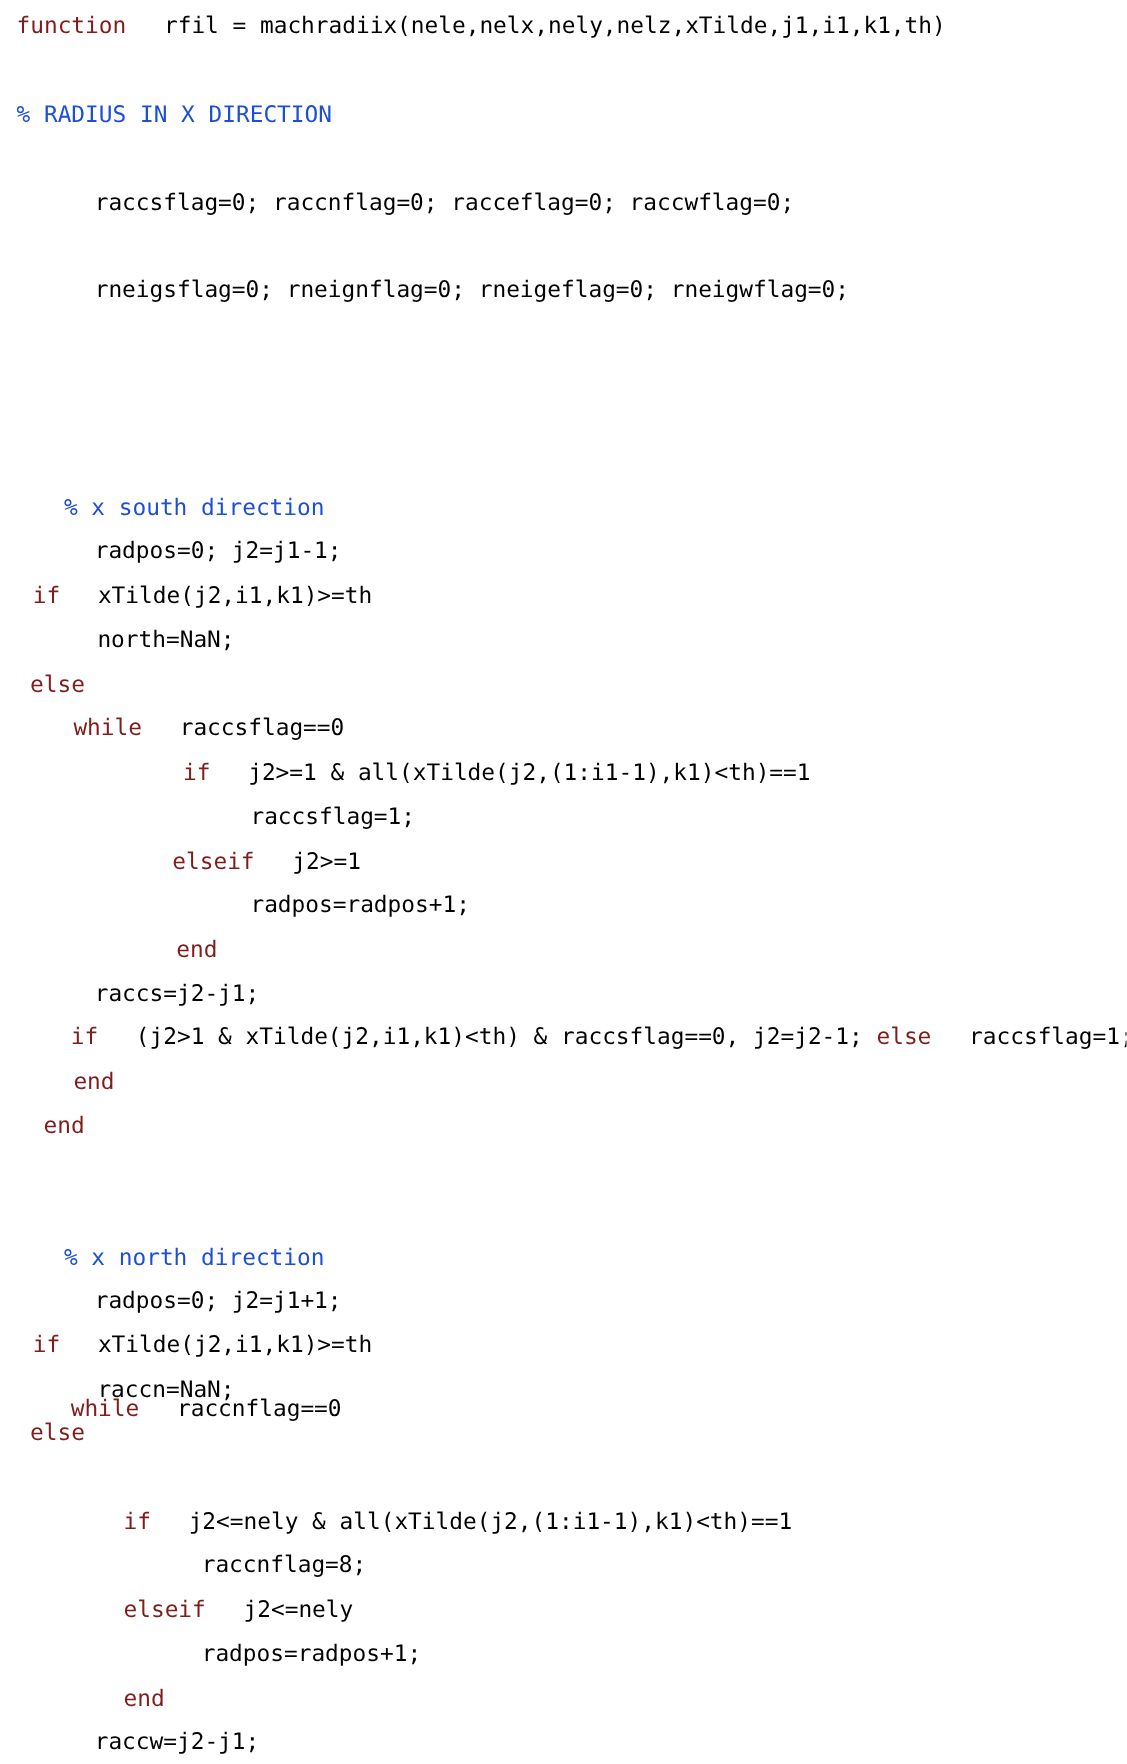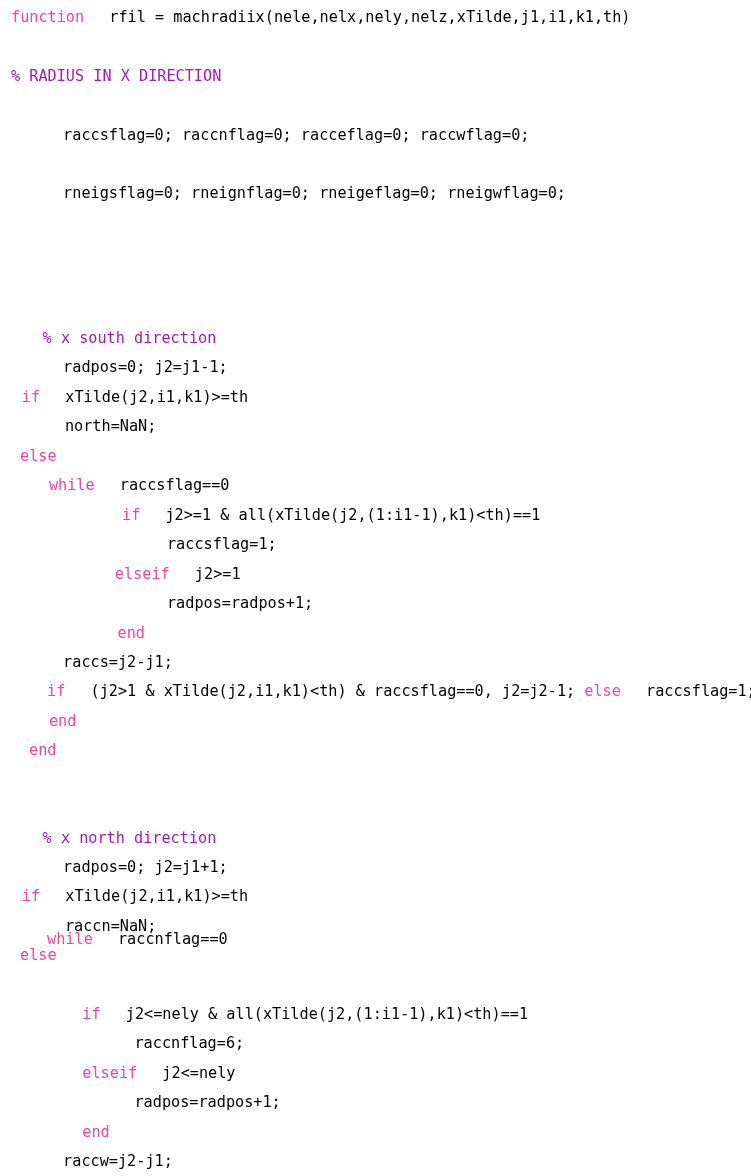--- a/index.html
+++ b/index.html
@@ -31,21 +31,21 @@
     letter-spacing: 0px;
     color: #000000;
   }
   .tok {
     white-space: pre;
   }
   .tok-kw   { color: #0000ff; }
   .tok-com  { color: #108910; }
   .tok-plain{ color: #000000; margin-left: 16px; }
 </style>
-<style>.tok-kw{color:#ec4899;}.tok-com{color:#a21caf;}.tok-plain{color:#000000;}.code-line{font-size:15.2px;}body{background:#ffffff;}</style></head>
+<style>.tok-kw{color:#7f1d1d;}.tok-com{color:#1d4ed8;}.tok-plain{color:#000000;}.code-line{font-size:15.2px;}body{background:#ffffff;}</style></head>
 <body>
 
 <div id="code-listing">
     <div class="code-line" style="top: 8px; left: 11px;"><span class="tok tok-kw">function</span><span class="tok tok-plain"> rfil = machradiix(nele,nelx,nely,nelz,xTilde,j1,i1,k1,th)</span></div>
     <div class="code-line" style="top: 67px; left: 11px;"><span class="tok tok-com">% RADIUS IN X DIRECTION</span></div>
     <div class="code-line" style="top: 126px; left: 47.12px;"><span class="tok tok-plain">raccsflag=0; raccnflag=0; racceflag=0; raccwflag=0;</span></div>
     <div class="code-line" style="top: 184px; left: 47.12px;"><span class="tok tok-plain">rneigsflag=0; rneignflag=0; rneigeflag=0; rneigwflag=0;</span></div>
     <div class="code-line" style="top: 329px; left: 42.605px;"><span class="tok tok-com">% x south direction</span></div>
     <div class="code-line" style="top: 358px; left: 47.12px;"><span class="tok tok-plain">radpos=0; j2=j1-1;</span></div>
     <div class="code-line" style="top: 388px; left: 21.836px;"><span class="tok tok-kw">if</span><span class="tok tok-plain"> xTilde(j2,i1,k1)&gt;=th</span></div>
@@ -61,18 +61,18 @@
     <div class="code-line" style="top: 682px; left: 47.12px;"><span class="tok tok-kw">if</span><span class="tok tok-plain"> (j2&gt;1 &amp; xTilde(j2,i1,k1)&lt;th) &amp; raccsflag==0, j2=j2-1; </span><span class="tok tok-kw">else</span><span class="tok tok-plain"> raccsflag=1; </span><span class="tok tok-kw">end</span></div>
     <div class="code-line" style="top: 712px; left: 48.926px;"><span class="tok tok-kw">end</span></div>
     <div class="code-line" style="top: 741px; left: 29.06px;"><span class="tok tok-kw">end</span></div>
     <div class="code-line" style="top: 829px; left: 42.605px;"><span class="tok tok-com">% x north direction</span></div>
     <div class="code-line" style="top: 858px; left: 47.12px;"><span class="tok tok-plain">radpos=0; j2=j1+1;</span></div>
     <div class="code-line" style="top: 887px; left: 21.836px;"><span class="tok tok-kw">if</span><span class="tok tok-plain"> xTilde(j2,i1,k1)&gt;=th</span></div>
     <div class="code-line" style="top: 917px; left: 48.926px;"><span class="tok tok-plain">raccn=NaN;</span></div>
     <div class="code-line" style="top: 946px; left: 20.03px;"><span class="tok tok-kw">else</span></div>
     <div class="code-line" style="top: 930px; left: 47.12px; text-align: right;"><span class="tok tok-kw">while</span><span class="tok tok-plain"> raccnflag==0</span></div>
     <div class="code-line" style="top: 1005px; left: 82.337px;"><span class="tok tok-kw">if</span><span class="tok tok-plain"> j2&lt;=nely &amp; all(xTilde(j2,(1:i1-1),k1)&lt;th)==1</span></div>
-    <div class="code-line" style="top: 1034px; left: 118.457px;"><span class="tok tok-plain">raccnflag=6;</span></div>
+    <div class="code-line" style="top: 1034px; left: 118.457px;"><span class="tok tok-plain">raccnflag=8;</span></div>
     <div class="code-line" style="top: 1064px; left: 82.337px;"><span class="tok tok-kw">elseif</span><span class="tok tok-plain"> j2&lt;=nely</span></div>
     <div class="code-line" style="top: 1093px; left: 118.457px;"><span class="tok tok-plain">radpos=radpos+1;</span></div>
     <div class="code-line" style="top: 1123px; left: 82.337px;"><span class="tok tok-kw">end</span></div>
     <div class="code-line" style="top: 1152px; left: 47.12px;"><span class="tok tok-plain">raccw=j2-j1;</span></div>
   </div>
 
 </body></html>

